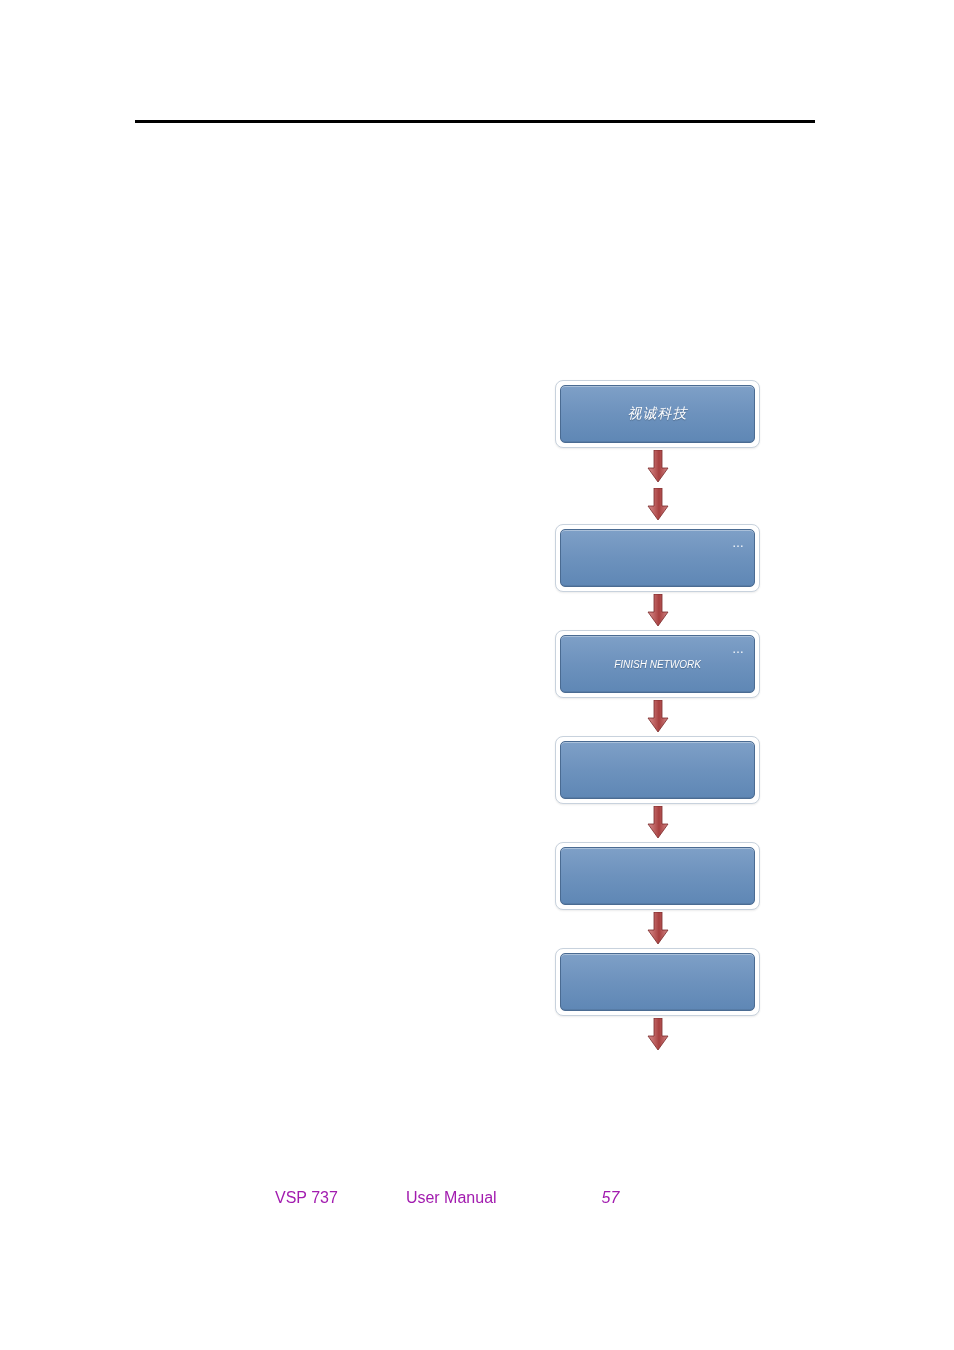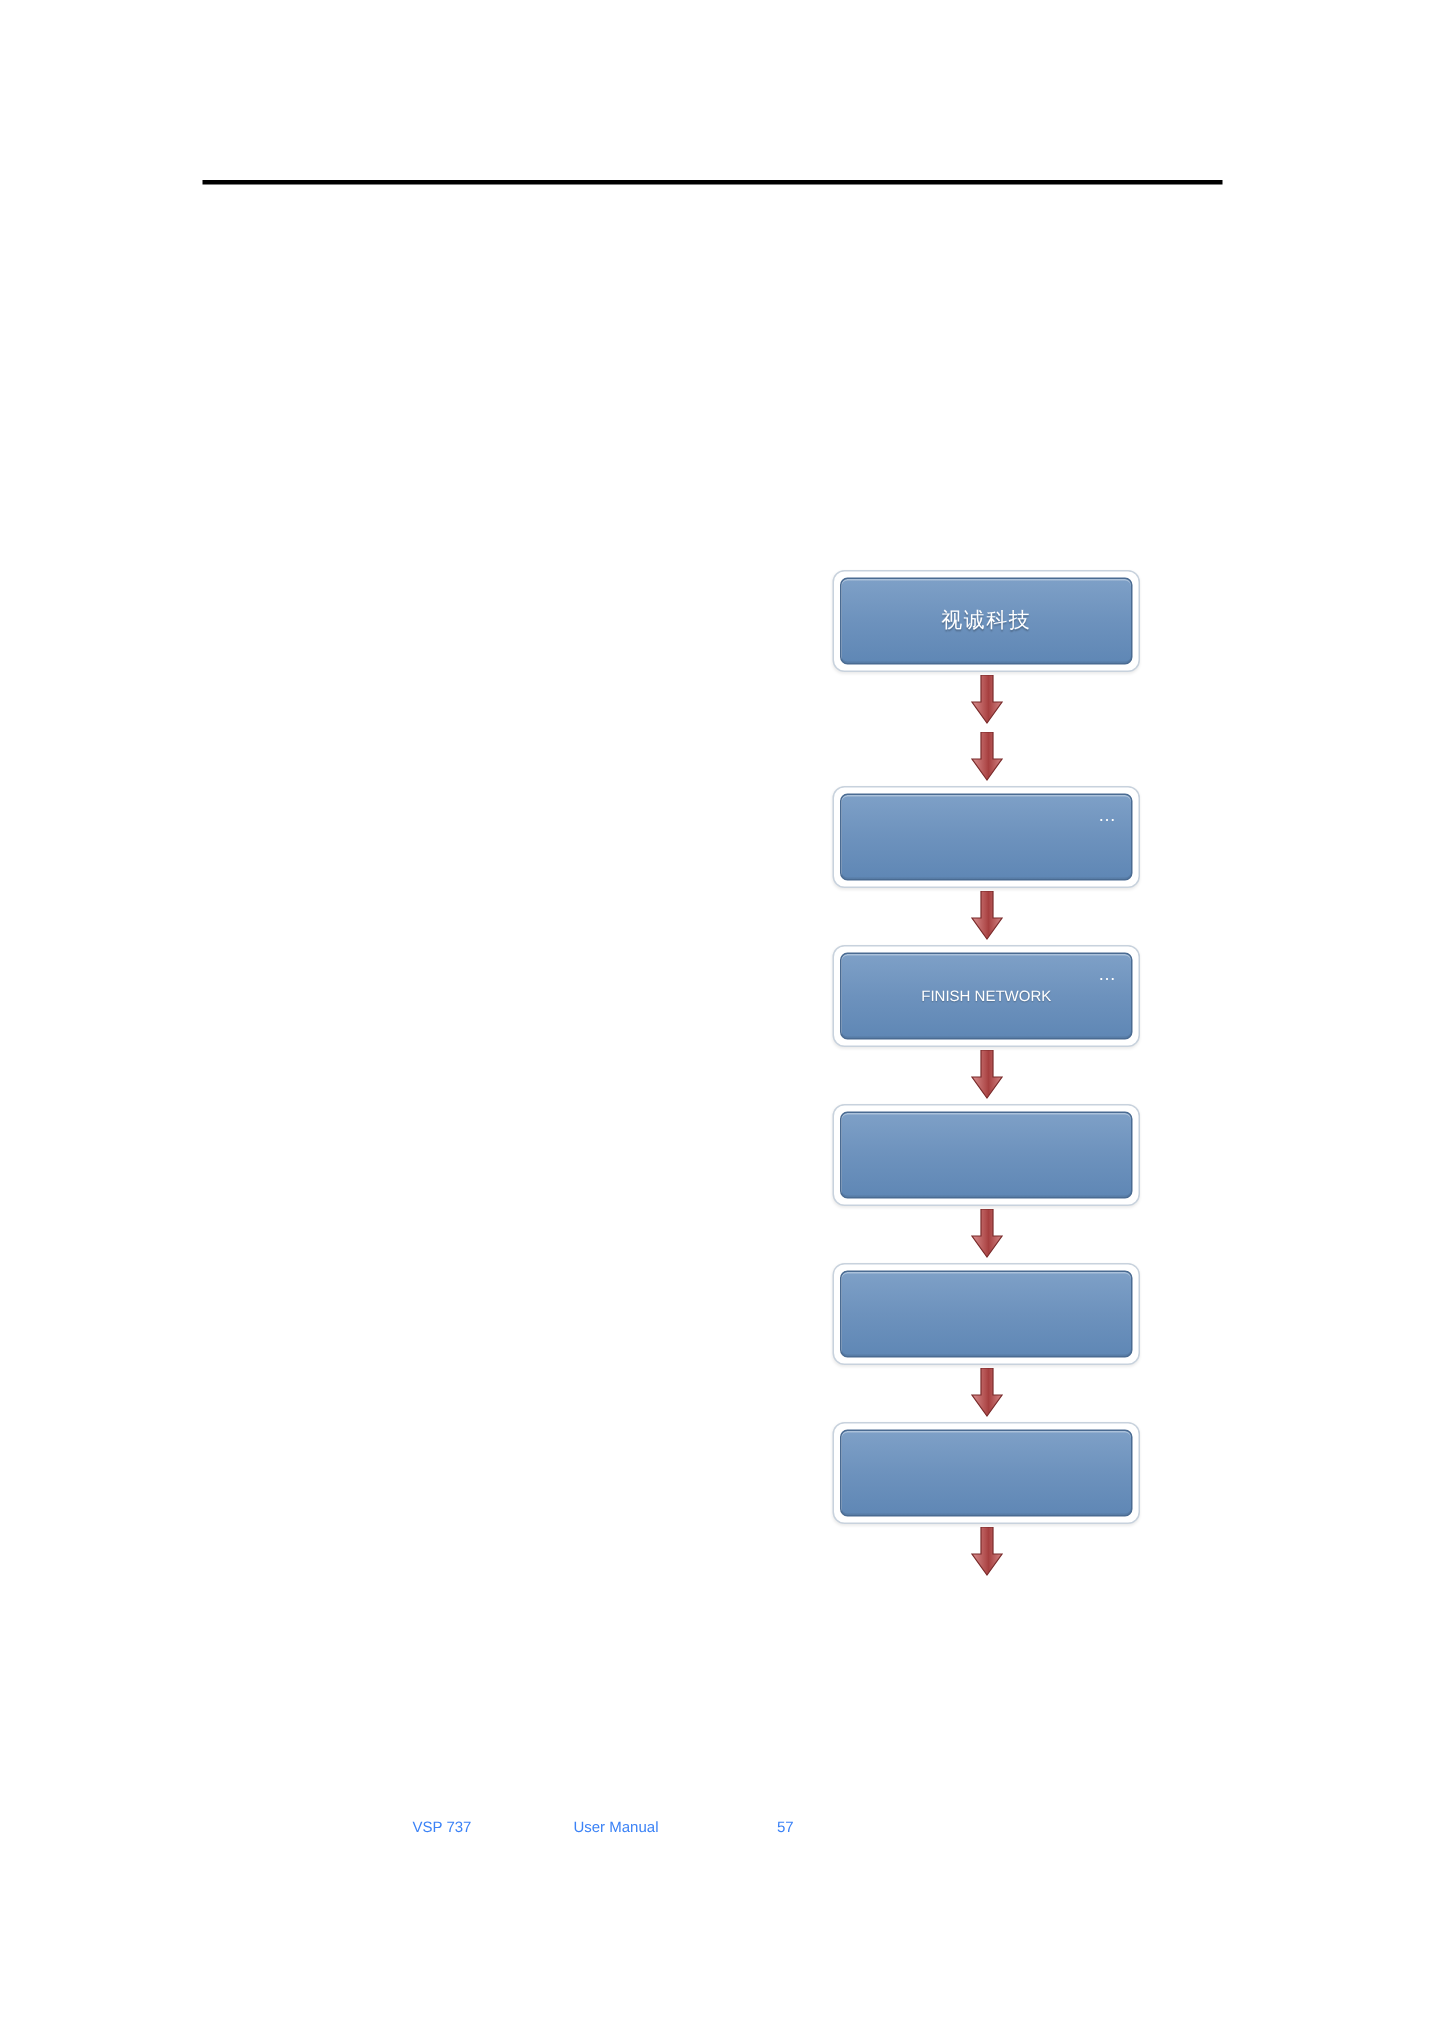--- a/index.html
+++ b/index.html
@@ -48,20 +48,21 @@
       justify-content: center;
       box-shadow: inset 0 1px 0 rgba(255,255,255,0.35), inset 0 -1px 0 rgba(0,0,0,0.08);
       position: relative;
     }
     .node-label {
       color: #ffffff;
       font-size: 14px;
       text-align: left;
       letter-spacing: 1px;
       text-shadow: 0 1px 1px rgba(0,0,0,0.25);
+      font-style: italic;
     }
     .node-label.eng {
       letter-spacing: 0;
       font-size: 10px;
     }
     .ellipsis {
       position: absolute;
       top: 6px;
       right: 8px;
       color: #ffffff;
@@ -75,30 +76,30 @@
       align-items: center;
       justify-content: center;
     }
     .arrow {
       width: 24px;
       height: 34px;
       display: block;
     }
     .footer {
       position: absolute;
-      bottom: 126px;
+      bottom: 143px;
       left: 135px;
       width: 600px;
       display: flex;
-      font-size: 10px;
-      color: #3b82f6;
+      font-size: 16px;
+      color: #a21caf;
     }
     .footer .f1 { margin-left: 140px; }
     .footer .f2 { margin-left: 68px; }
-    .footer .f3 { margin-left: 79px; }
+    .footer .f3 { margin-left: 105px; font-style: italic; }
   </style>
 </head>
 <body>
 
 <div class="page">
   <div class="hr"></div>
 </div>
 
 <div class="flow-container">
 

